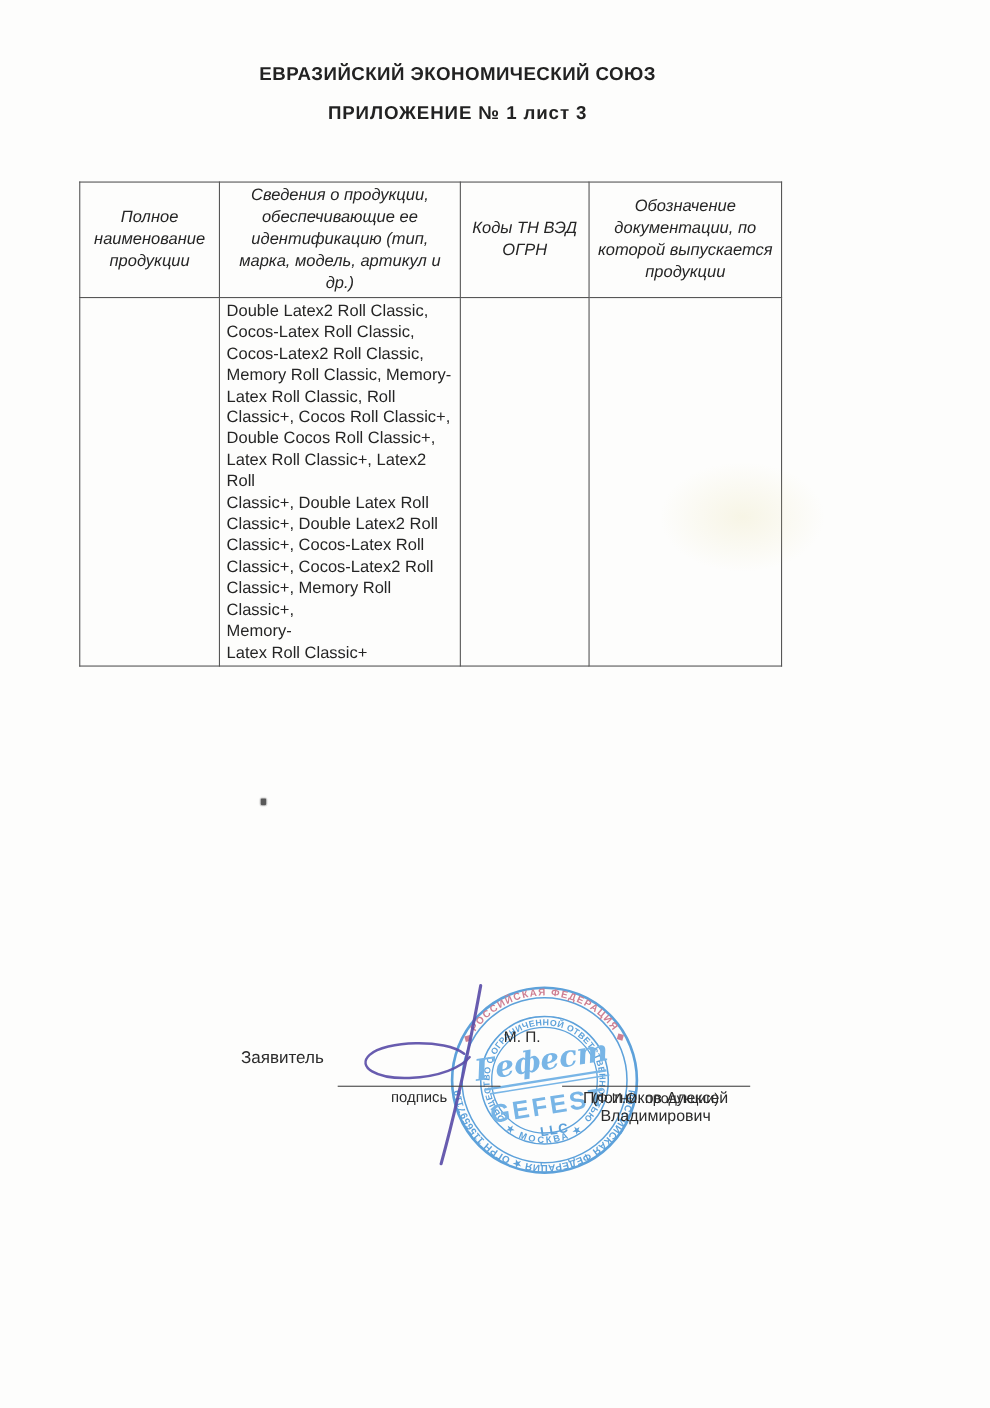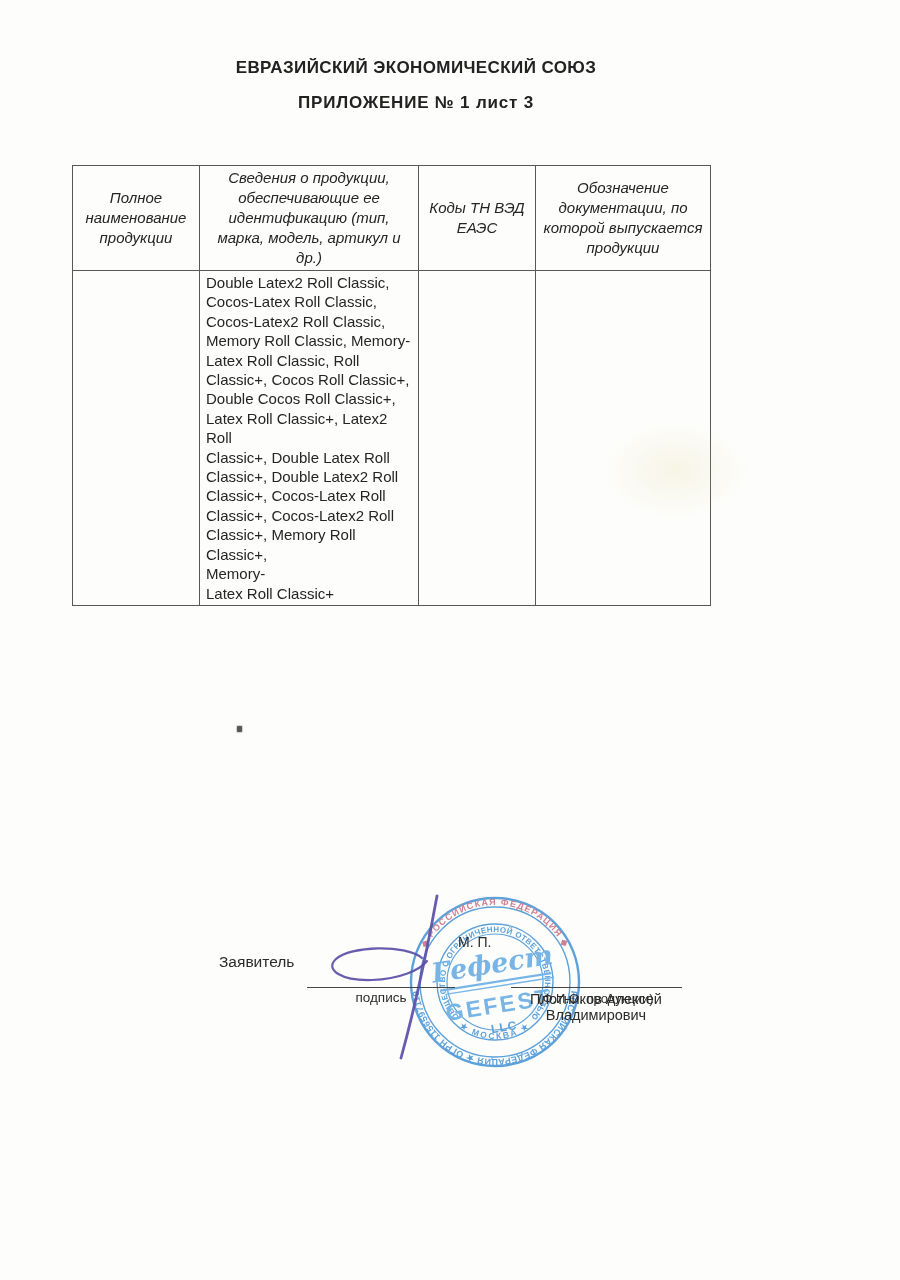--- a/index.html
+++ b/index.html
@@ -84,21 +84,21 @@
     <colgroup>
       <col style="width:127px">
         <col style="width:219px">
         <col style="width:117px">
         <col style="width:175px">
     </colgroup>
     <thead>
       <tr>
         <th>Полное наименование продукции</th>
         <th>Сведения о продукции, обеспечивающие ее идентификацию (тип, марка, модель, артикул и др.)</th>
-        <th>Коды ТН ВЭД ЕАЭС</th>
+        <th>Коды ТН ВЭД ОГРН</th>
         <th>Обозначение документации, по которой выпускается продукции</th>
       </tr>
     </thead>
     <tbody>
       <tr>
         <td></td>
         <td class="ident">Double Latex2 Roll Classic,
 Cocos-Latex Roll Classic,
 Cocos-Latex2 Roll Classic,
 Memory Roll Classic, Memory-

